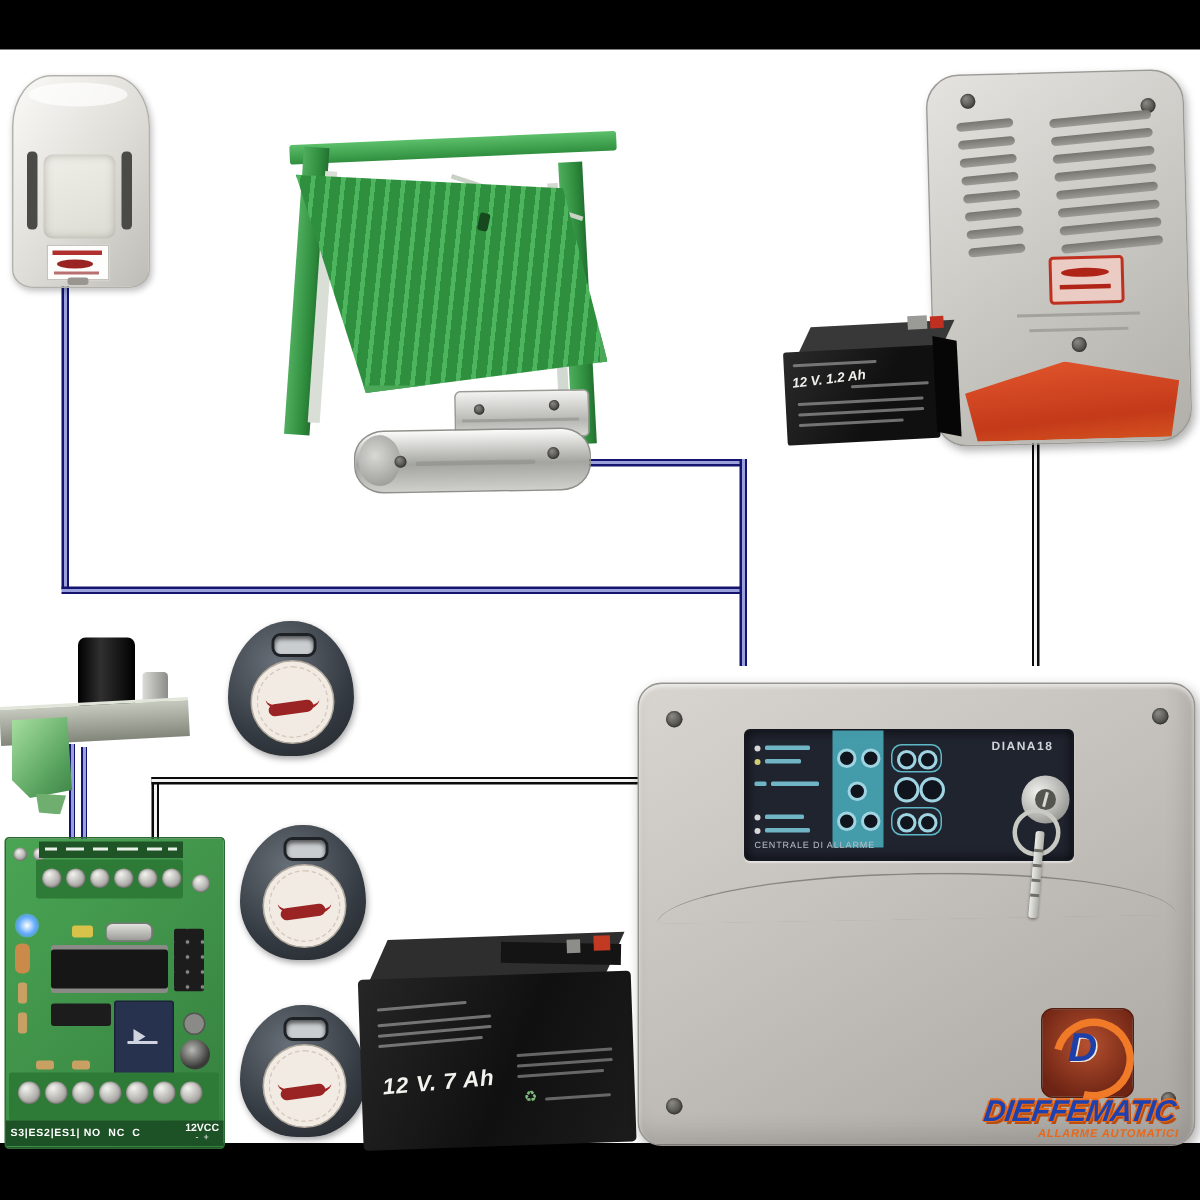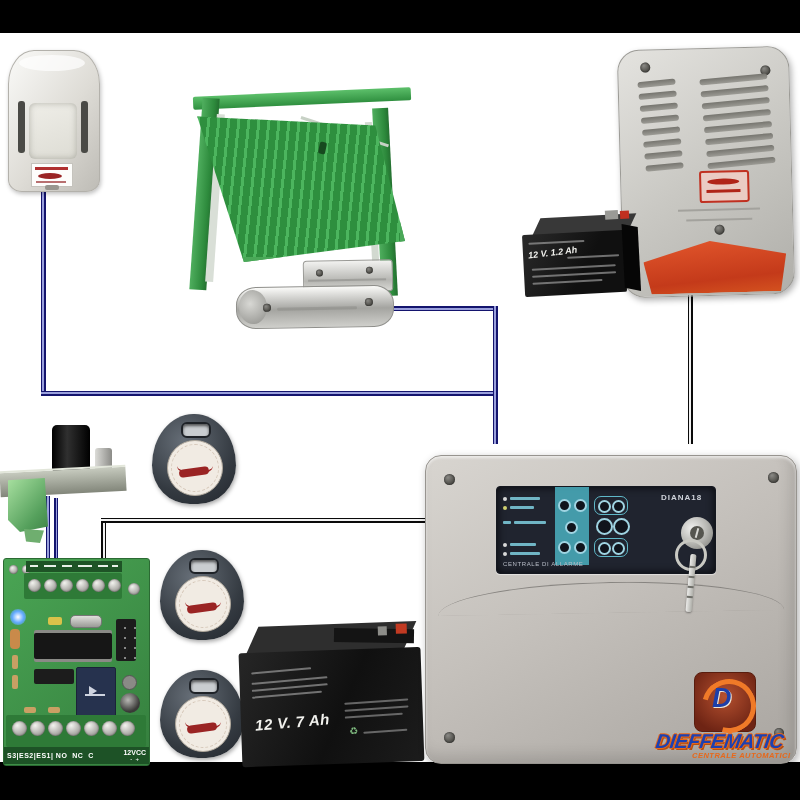--- a/index.html
+++ b/index.html
@@ -328,16 +328,16 @@
 
     <div class="abs" style="left:268px;top:216px;width:60px;height:58px;border-radius:8px;
          background:radial-gradient(circle at 50% 40%,#b5502f,#6e2414 80%);border:1px solid #591d0e;">
       <div class="abs" style="left:7px;top:6px;width:44px;height:44px;border-radius:50%;
            border:5px solid #f07a28;border-left-color:transparent;transform:rotate(-30deg);"></div>
       <div class="abs" style="left:17px;top:10px;color:#1d3faa;font-size:27px;font-weight:bold;font-style:italic;
            text-shadow:1px 1px 0 #f0e8d8;">D</div>
     </div>
     <div class="abs" style="left:230px;top:274px;color:#1e41b0;font-size:20px;font-weight:bold;font-style:italic;letter-spacing:-.5px;transform:skewX(-8deg);
          text-shadow:1px 0 #e8681a,-1px 0 #e8681a,0 1px #e8681a,0 -1px #e8681a,2px 2px 0 #b84f10;">DIEFFEMATIC</div>
-    <div class="abs" style="left:266px;top:295px;color:#e8681a;font-size:7.5px;font-weight:bold;font-style:italic;letter-spacing:.5px;">CENTRALE AUTOMATICI</div>
+    <div class="abs" style="left:266px;top:295px;color:#e8681a;font-size:7.5px;font-weight:bold;font-style:italic;letter-spacing:.5px;">ALLARME AUTOMATICI</div>
   </div>
 
 </div>
 
 </body></html>

